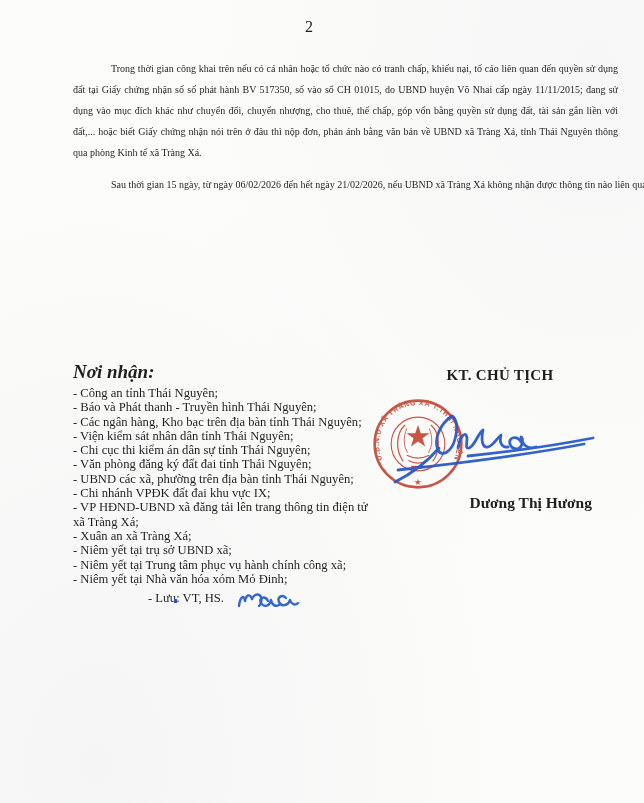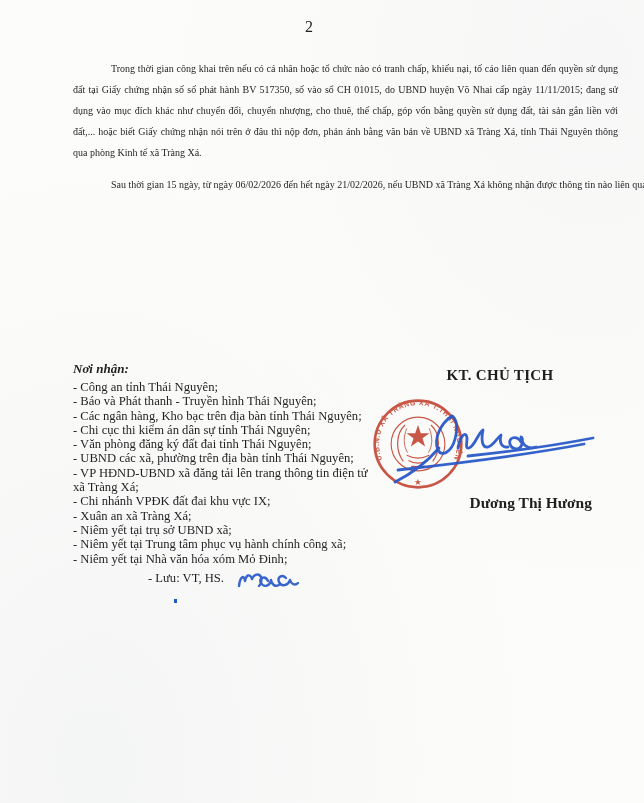--- a/index.html
+++ b/index.html
@@ -37,21 +37,21 @@
   .body-text p + p { margin-top: 11px; }
   .paraph-wrap { white-space: nowrap; }
   .recipients {
     position: absolute;
     left: 73px; top: 361px;
     width: 302px;
   }
   .recipients-heading {
     font-weight: bold;
     font-style: italic;
-    font-size: 13px;
+    font-size: 19px;
     margin-bottom: 3px;
   }
   .recipients ul { list-style: none; }
   .recipients li {
     font-size: 12.6px;
     line-height: 14.3px;
   }
   .lure-row { white-space: nowrap; text-align: center; }
   .scribble-svg { display: inline-block; vertical-align: -14px; margin-left: 10px; }
   .sig-block {
@@ -107,25 +107,26 @@
     <p>Trong thời gian công khai trên nếu có cá nhân hoặc tổ chức nào có tranh chấp, khiếu nại, tố cáo liên quan đến quyền sử dụng đất tại Giấy chứng nhận số số phát hành BV 517350, số vào sổ CH 01015, do UBND huyện Võ Nhai cấp ngày 11/11/2015; đang sử dụng vào mục đích khác như chuyển đổi, chuyển nhượng, cho thuê, thế chấp, góp vốn bằng quyền sử dụng đất, tài sản gắn liền với đất,... hoặc biết Giấy chứng nhận nói trên ở đâu thì nộp đơn, phản ánh bằng văn bản về UBND xã Tràng Xá, tỉnh Thái Nguyên thông qua phòng Kinh tế xã Tràng Xá.</p>
     <p><span class="paraph-wrap"><span>Sau thời gian 15 ngày, từ ngày 06/02/2026 đến hết ngày 21/02/2026, nếu UBND xã Tràng Xá không nhận được thông tin nào liên quan đến Giấy chứng nhận quyền sử dụng đất mà ông Ngô Xuân Thế và bà Đỗ Thị Hương đã bị mất, thì UBND xã Tràng Xá sẽ hướng dẫn lập các thủ tục cấp lại Giấy chứng nhận quyền sử dụng đất cho ông Ngô Xuân Thế và bà Đỗ Thị Hương theo quy định của pháp luật./</span></span></p>
   </div>
 
   <div class="recipients">
     <div class="recipients-heading">Nơi nhận:</div>
     <ul>
       <li>- Công an tỉnh Thái Nguyên;</li>
       <li>- Báo và Phát thanh - Truyền hình Thái Nguyên;</li>
       <li>- Các ngân hàng, Kho bạc trên địa bàn tỉnh Thái Nguyên;</li>
+      <li>- Viện kiểm sát nhân dân tỉnh Thái Nguyên;</li>
       <li>- Chi cục thi kiểm án dân sự tỉnh Thái Nguyên;</li>
       <li>- Văn phòng đăng ký đất đai tỉnh Thái Nguyên;</li>
       <li>- UBND các xã, phường trên địa bàn tỉnh Thái Nguyên;</li>
+      <li>- Chi nhánh VPĐK đất đai khu vực IX;</li>
       <li>- VP HĐND-UBND xã đăng tải lên trang thông tin điện tử xã Tràng Xá;</li>
-      <li>- Chi nhánh VPĐK đất đai khu vực IX;</li>
       <li>- Xuân an xã Tràng Xá;</li>
       <li>- Niêm yết tại trụ sở UBND xã;</li>
       <li>- Niêm yết tại Trung tâm phục vụ hành chính công xã;</li>
       <li>- Niêm yết tại Nhà văn hóa xóm Mỏ Đinh;</li>
       <li class="lure-row"><span>- Lưu: VT, HS.</span><svg class="scribble-svg" width="66" height="30" viewBox="0 0 66 30">
         <g fill="none" stroke="#2456c8" stroke-width="2.4" stroke-linecap="round" stroke-linejoin="round" opacity="0.9">
           <path d="M5 20 C6 11 10 8 11 15 C12 9 16 7 18 13 C20 8 25 7 27 11 C28 14 27 18 25 20"></path>
           <path d="M34 15 C31 9 24 12 27 17 C30 22 36 20 37 14 C38 19 41 21 45 19"></path>
           <path d="M52 12 C48 8 43 11 45 16 C47 21 54 20 56 14 C57 18 61 20 64 17"></path>
         </g>

